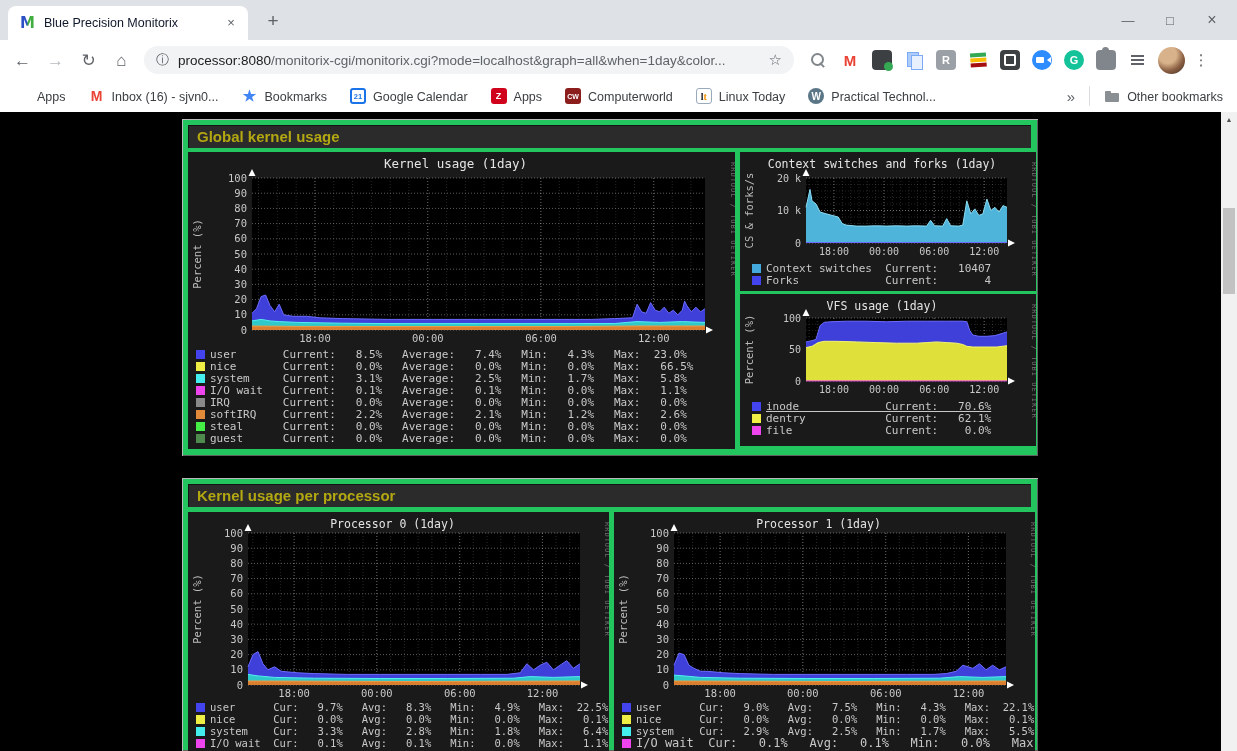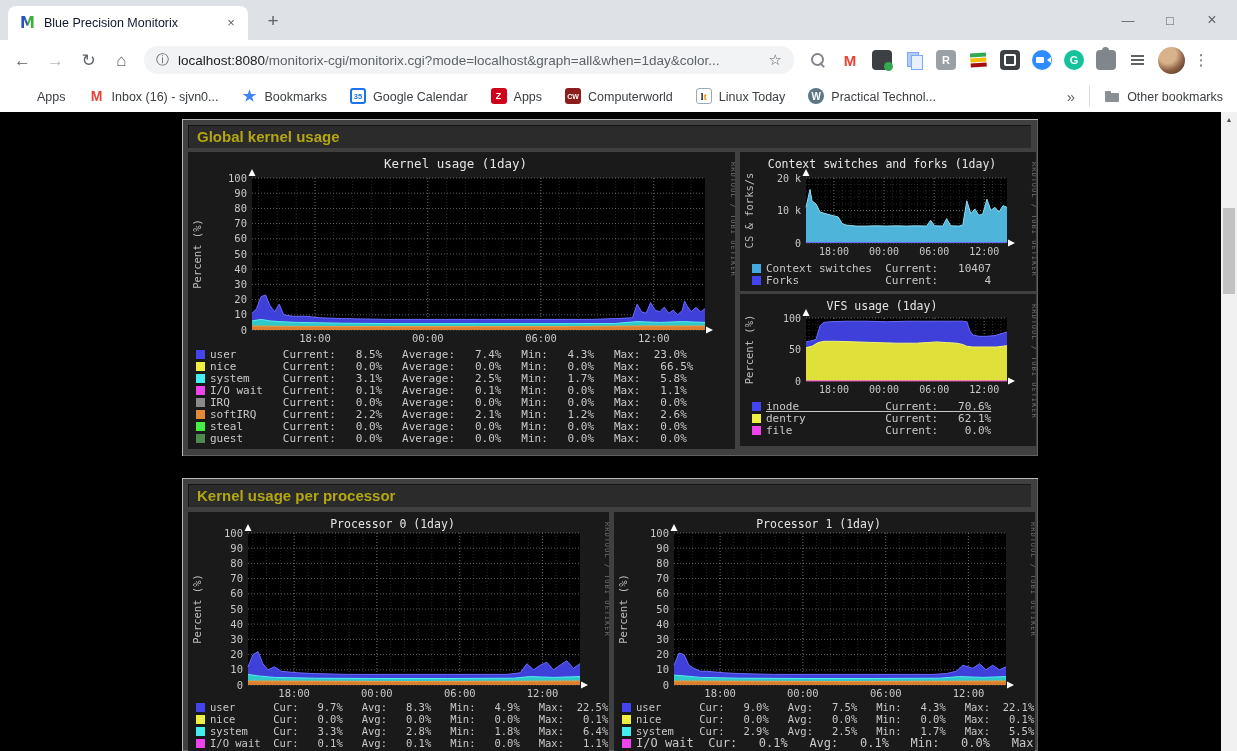--- a/index.html
+++ b/index.html
@@ -75,21 +75,21 @@
   .bi-lt b{color:#f39200;font-weight:bold}
   .bi-wp{background:#5b7687;border-radius:50%;font-size:10px}
   .bm-chev{color:#5f6368;font-size:15px;margin-left:auto;margin-right:14px}
   .bm-div{width:1px;height:20px;background:#dadce0;margin-right:14px}
   .bi-folder{position:relative;background:transparent}
   .bi-folder::before{content:"";position:absolute;left:1px;top:5px;width:14px;height:9px;background:#8a8f94;border-radius:1px}
   .bi-folder::after{content:"";position:absolute;left:1px;top:3px;width:6px;height:3px;background:#8a8f94;border-radius:1px 1px 0 0}
 
   
   .page{position:absolute;left:0;top:112px;width:1221px;height:639px;background:#000;overflow:hidden}
-  .mxtable{position:absolute;background:#404040;box-shadow:inset 1px 1px 0 #b9b9b9,inset -1px -1px 0 #606060;overflow:hidden}
+  .mxtable{position:absolute;background:#22c55e;box-shadow:inset 1px 1px 0 #b9b9b9,inset -1px -1px 0 #606060;overflow:hidden}
   .mxheader{position:absolute;left:6px;top:6px;right:7px;height:23px;background:#2b2b2b;
       color:#b3a712;font-weight:bold;font-size:15px;line-height:23px;padding-left:9px;
       box-shadow:inset 1px 1px 0 #151515}
   .graph{position:absolute;background:#1a1a1a;overflow:hidden}
   .graph svg{position:absolute;left:0;top:0;display:block}
   .legend{position:absolute;color:#c8c8c8}
   .lrow{height:12px;display:flex;align-items:center;white-space:pre}
   .sw{display:inline-block;width:9px;height:9px;margin-right:5px;flex:none}
   .ltext{font-family:"DejaVu Sans Mono",monospace}
 
@@ -115,21 +115,21 @@
   </div>
 </div>
 
 <div class="toolbar">
   <span class="navbtn">←</span>
   <span class="navbtn disabled">→</span>
   <span class="navbtn">↻</span>
   <span class="navbtn">⌂</span>
   <div class="urlbar">
     <span class="url-info">ⓘ</span>
-    <span class="url-text"><span class="url-host">localhost:8080</span><span>/monitorix-cgi/monitorix.cgi?mode=localhost&amp;graph=all&amp;when=1day&amp;color...</span></span>
+    <span class="url-text"><span class="url-host">processor:8080</span><span>/monitorix-cgi/monitorix.cgi?mode=localhost&amp;graph=all&amp;when=1day&amp;color...</span></span>
     <span class="url-star">☆</span>
   </div>
   <div class="extrow">
     <span class="xi xi-search"></span>
     <span class="xi xi-gmail">M</span>
     <span class="xi xi-voice"></span>
     <span class="xi xi-copy"></span>
     <span class="xi xi-r">R</span>
     <span class="xi xi-books"></span>
     <span class="xi xi-snippet"></span>
@@ -159,21 +159,21 @@
   </span>
   <span class="bm">
     <span class="bi bi-gmail">M</span>
     <span>Inbox (16) - sjvn0...</span>
   </span>
   <span class="bm">
     <span class="bi bi-star">★</span>
     <span>Bookmarks</span>
   </span>
   <span class="bm">
-    <span class="bi bi-cal">35</span>
+    <span class="bi bi-cal">21</span>
     <span>Google Calendar</span>
   </span>
   <span class="bm">
     <span class="bi bi-zdnet">Z</span>
     <span>Apps</span>
   </span>
   <span class="bm">
     <span class="bi bi-cw">CW</span>
     <span>Computerworld</span>
   </span>

